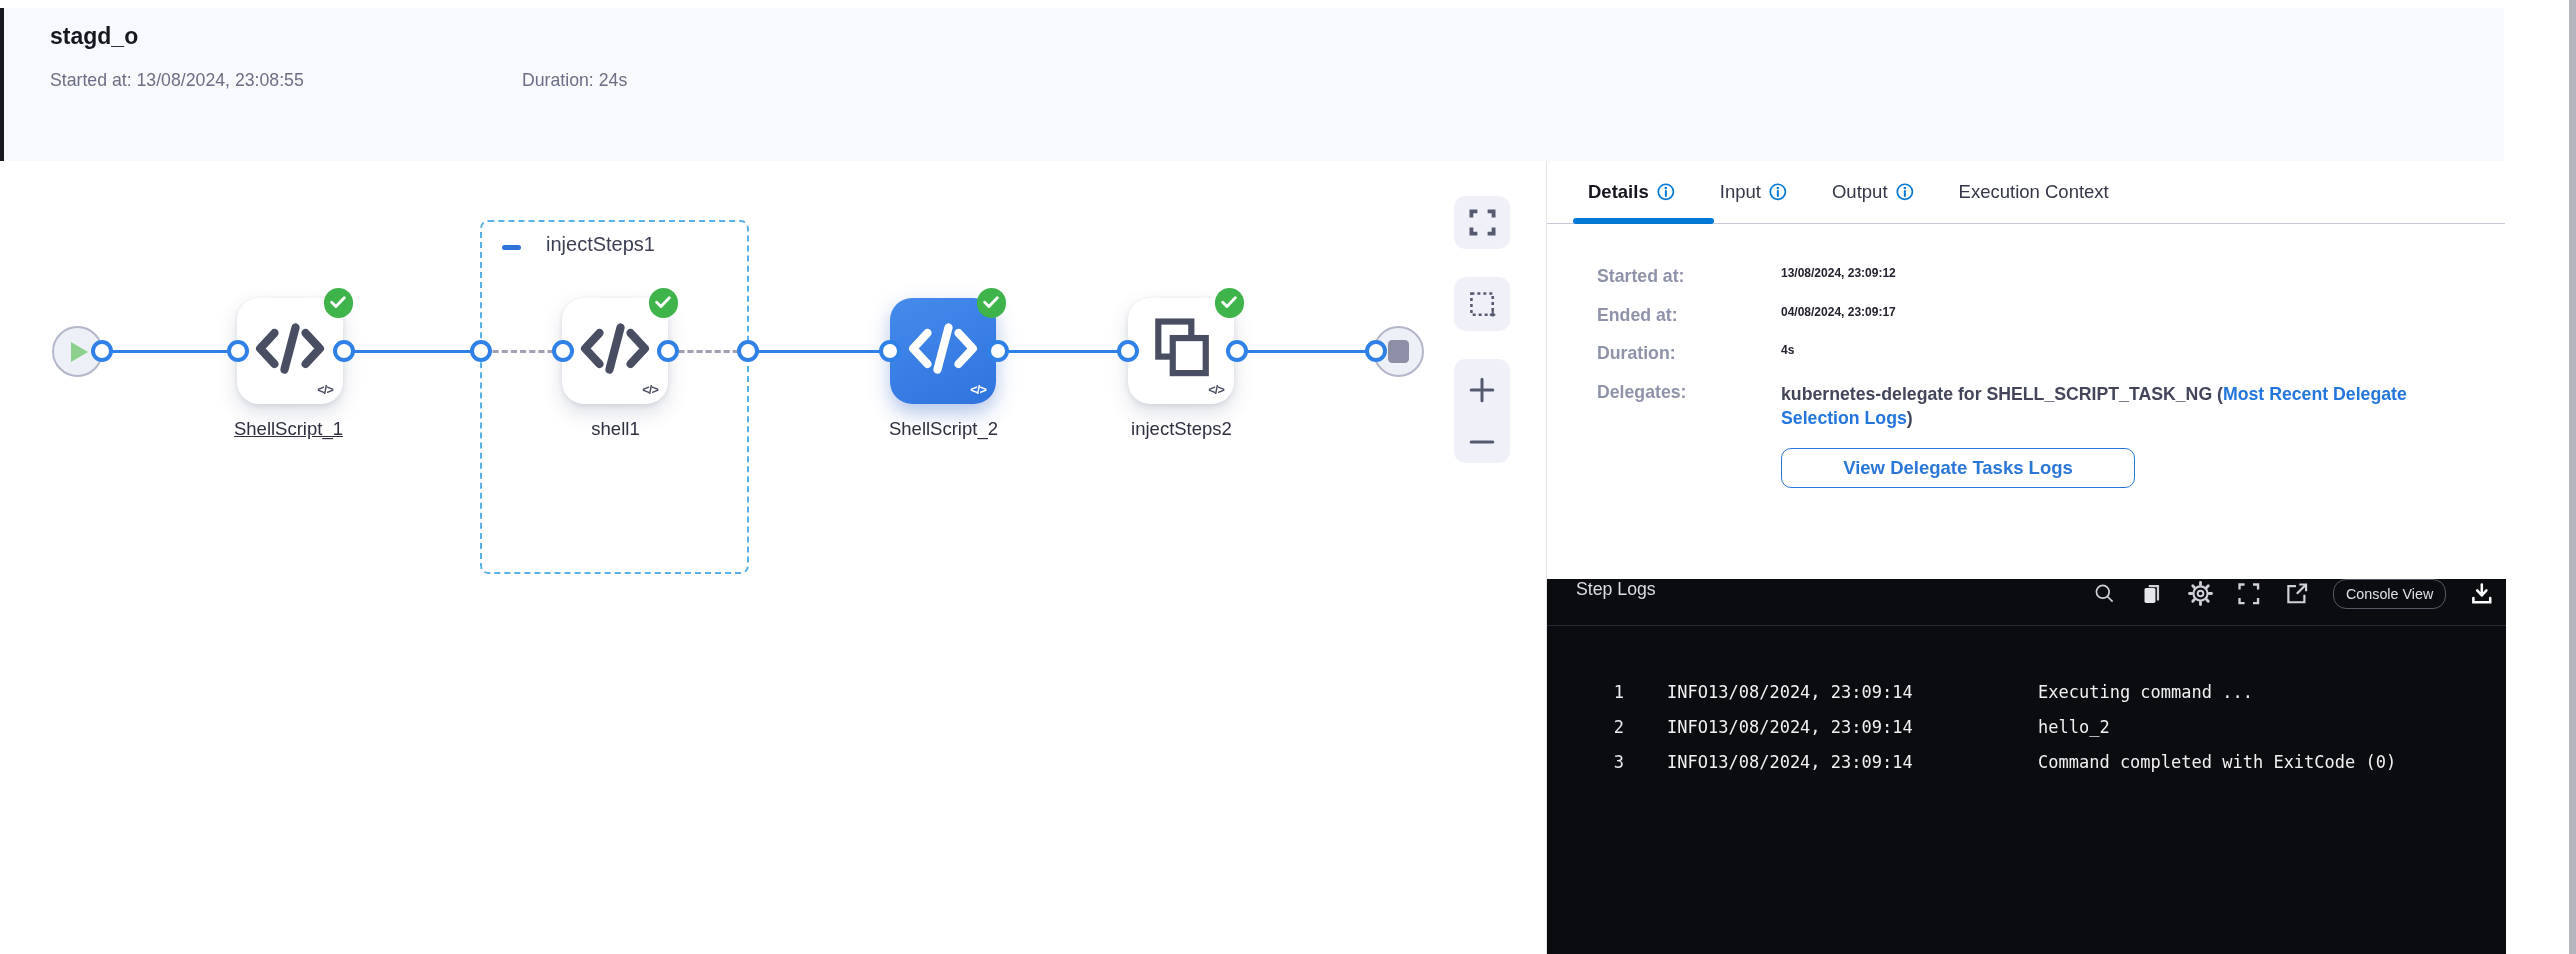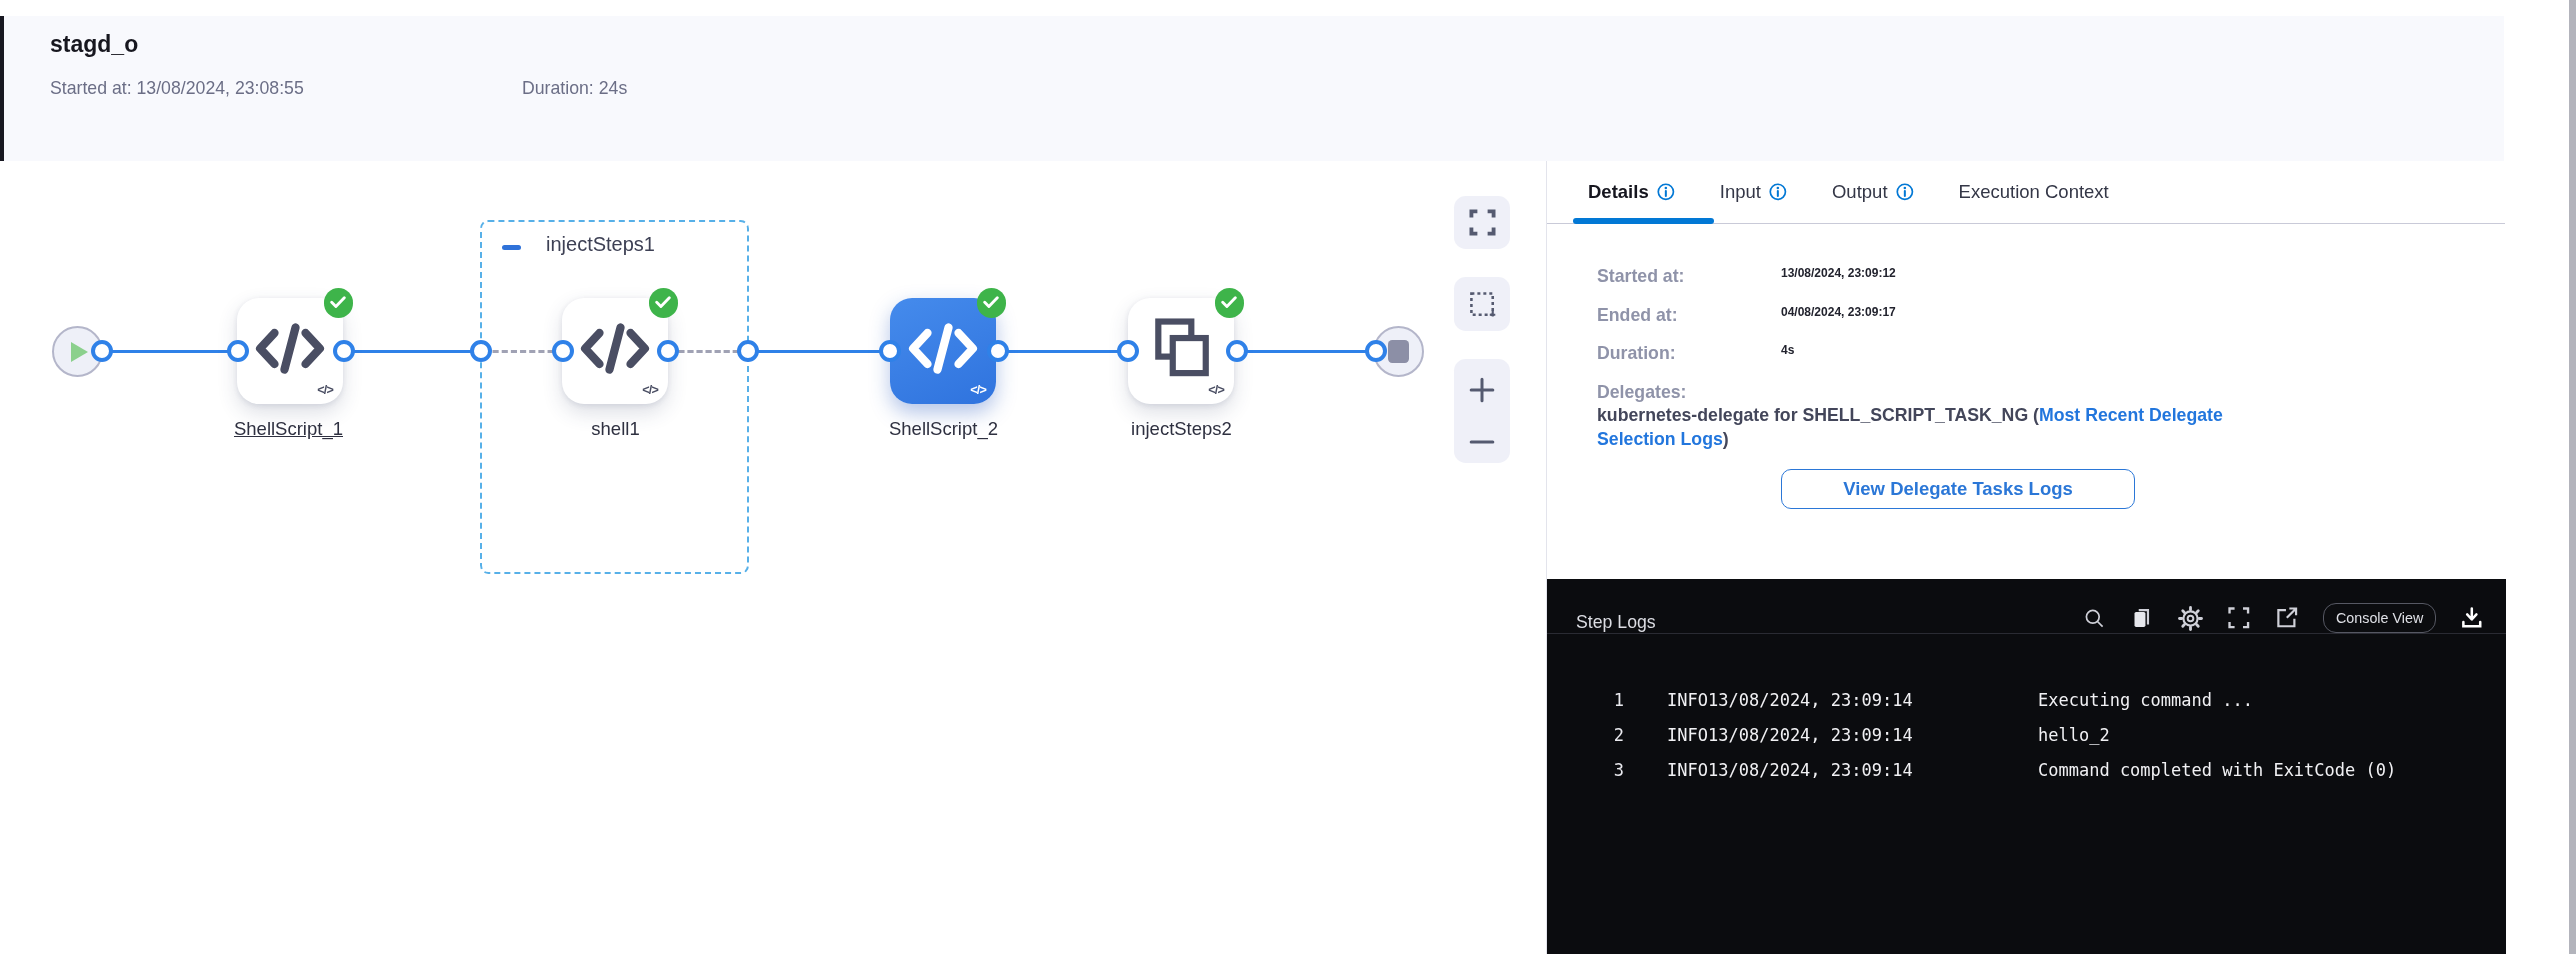--- a/index.html
+++ b/index.html
@@ -1,20 +1,20 @@
 <!DOCTYPE html>
 <html style="font-size:13.5px"><head>
 <meta charset="utf-8">
 <style>
   * { margin:0; padding:0; box-sizing:border-box; }
   html,body { width:2576px; height:955px; background:#fff; font-family:"Liberation Sans", sans-serif; }
   .app { position:relative; width:2576px; height:955px; overflow:hidden; background:#fff; }
 
   
-  .top-header { position:absolute; left:0; top:16px; width:2504px; height:160px;
+  .top-header { position:absolute; left:0; top:8px; width:2504px; height:160px;
     background:#f8f9fd; border-bottom:0.8px solid #dcdde8; }
   .left-accent { position:absolute; left:0; top:0; width:4.2px; height:160px; background:#181821; }
   .stage-title { position:absolute; left:50px; top:15px; font-size:23px; font-weight:700; color:#17171f; }
   .header-meta { position:absolute; left:50px; top:62px; font-size:17.7px; color:#6b6e86; }
   .meta-duration { position:absolute; left:522px; top:62px; font-size:17.7px; color:#6b6e86; }
 
   
   .canvas { position:absolute; left:0; top:161px; width:1546px; height:794px; background-color:#fff;
     background-image:
       radial-gradient(circle, #ccceе0 0, #ccced­f 0, transparent 0),
@@ -69,21 +69,21 @@
   .detail-value { font-size:12px; font-weight:700; color:#22232e; }
   .delegates-value { width:665px; line-height:24.4px; font-size:17.7px; font-weight:700; color:#43465a; }
   .delegates-link { color:#2276dd; font-weight:600; cursor:pointer; }
   .delegates-paren { color:#43465a; }
   .view-logs-btn { margin:8.4px 0 0 184px; width:354px; height:40px; background:#fff;
     border:1.7px solid #2b77d7; border-radius:10px; color:#2b77d7; font-size:18.5px; font-weight:600;
     font-family:"Liberation Sans",sans-serif; cursor:pointer; }
 
   
   .step-logs { position:absolute; left:0; top:418px; width:959px; height:375px; background:#0b0c0f; }
-  .logs-header { height:55px; display:flex; align-items:flex-end; padding:0 22px 0 29px;
+  .logs-header { height:47px; display:flex; align-items:flex-start; padding:0 12px 0 29px;
     border-bottom:0.8px solid #2a2b33; }
   .logs-title { font-size:17.7px; color:#dcdde3; }
   .logs-actions { margin-left:auto; display:flex; align-items:center; gap:24.4px; }
   .log-icon { display:flex; cursor:pointer; }
   .console-view-btn { background:transparent; border:0.8px solid #565863; border-radius:13px;
     color:#dfe0e6; font-size:14.3px; padding:5.9px 11.8px; font-family:"Liberation Sans",sans-serif; cursor:pointer; }
   .logs-body { padding:56px 0 0 52px; font-family:"DejaVu Sans Mono", monospace; font-size:17px; color:#f1f1f4; }
   .log-line { display:flex; height:35px; align-items:flex-start; }
   .log-num { width:25px; text-align:right; color:#e9e9ee; }
   .log-level { width:72px; margin-left:12px;text-align:right; }
@@ -263,21 +263,21 @@
         <div class="detail-value">13/08/2024, 23:09:12</div>
       </div>
       <div class="detail-row">
         <div class="detail-label">Ended at:</div>
         <div class="detail-value">04/08/2024, 23:09:17</div>
       </div>
       <div class="detail-row">
         <div class="detail-label">Duration:</div>
         <div class="detail-value">4s</div>
       </div>
-      <div class="detail-row" style="margin-bottom:8.4px;flex-direction:column;">
+      <div class="detail-row" style="margin-bottom:8.4px;">
         <div class="detail-label">Delegates:</div>
         <div class="delegates-value"><span>kubernetes-delegate for SHELL_SCRIPT_TASK_NG (</span><span class="delegates-link">Most Recent Delegate Selection Logs</span><span class="delegates-paren">)</span></div>
       </div>
       <button class="view-logs-btn">View Delegate Tasks Logs</button>
     </div>
 
     <div class="step-logs">
       <div class="logs-header">
         <div class="logs-title">Step Logs</div>
         <div class="logs-actions">

